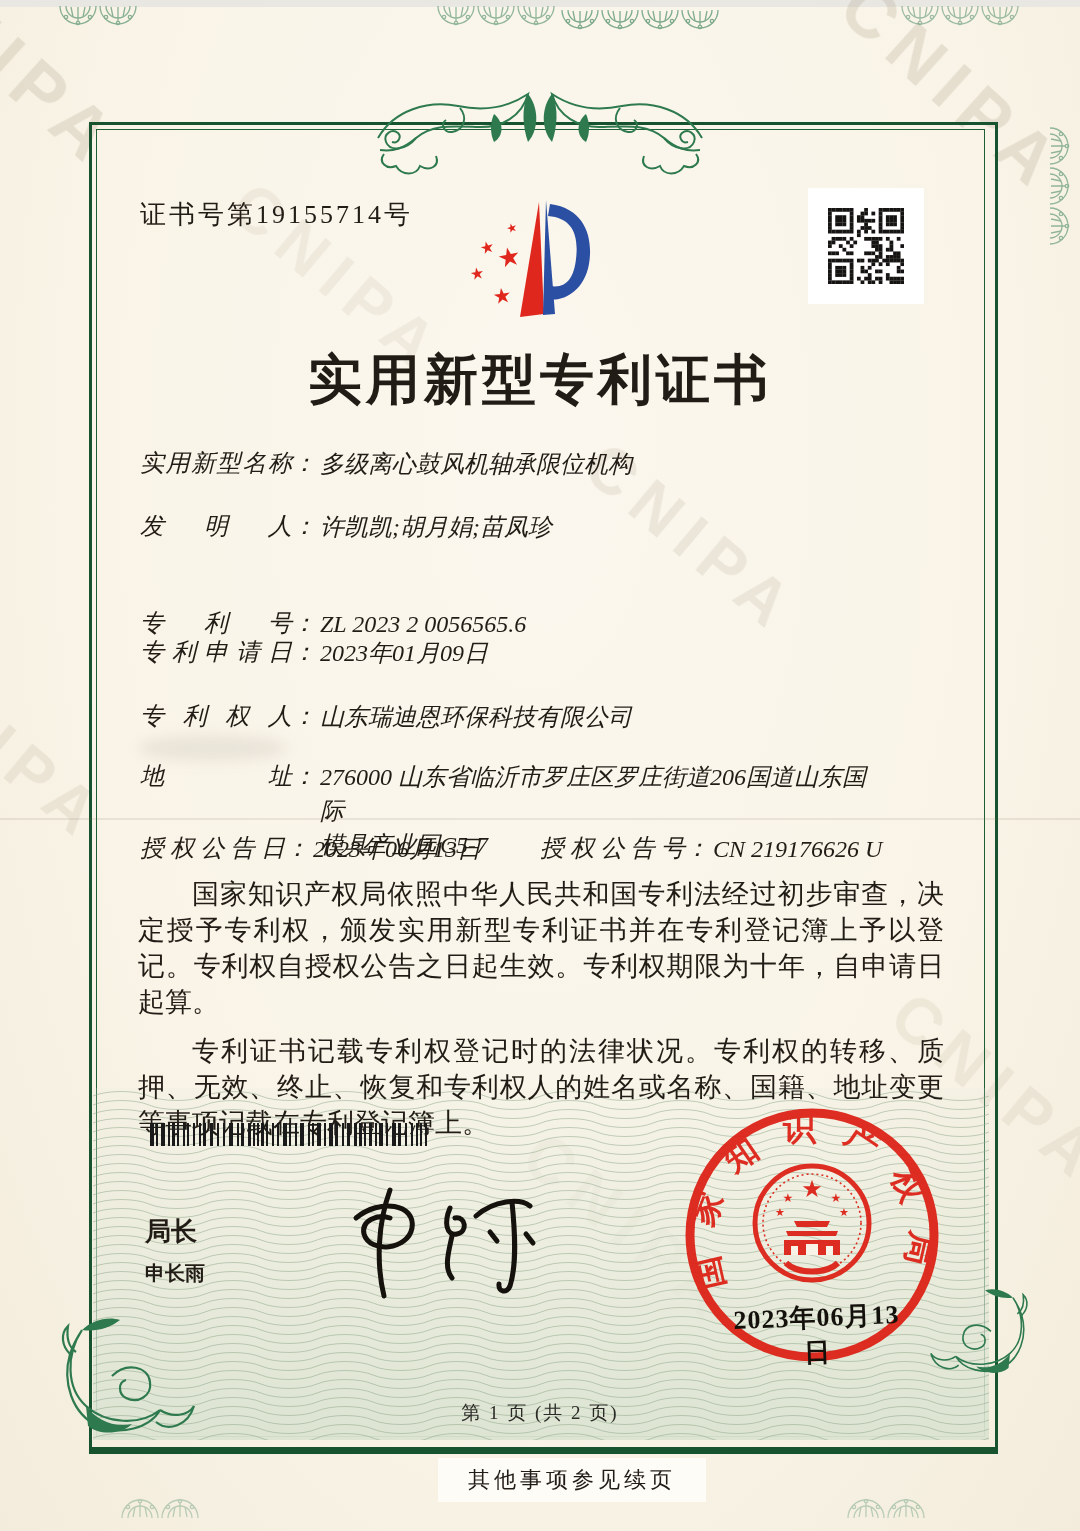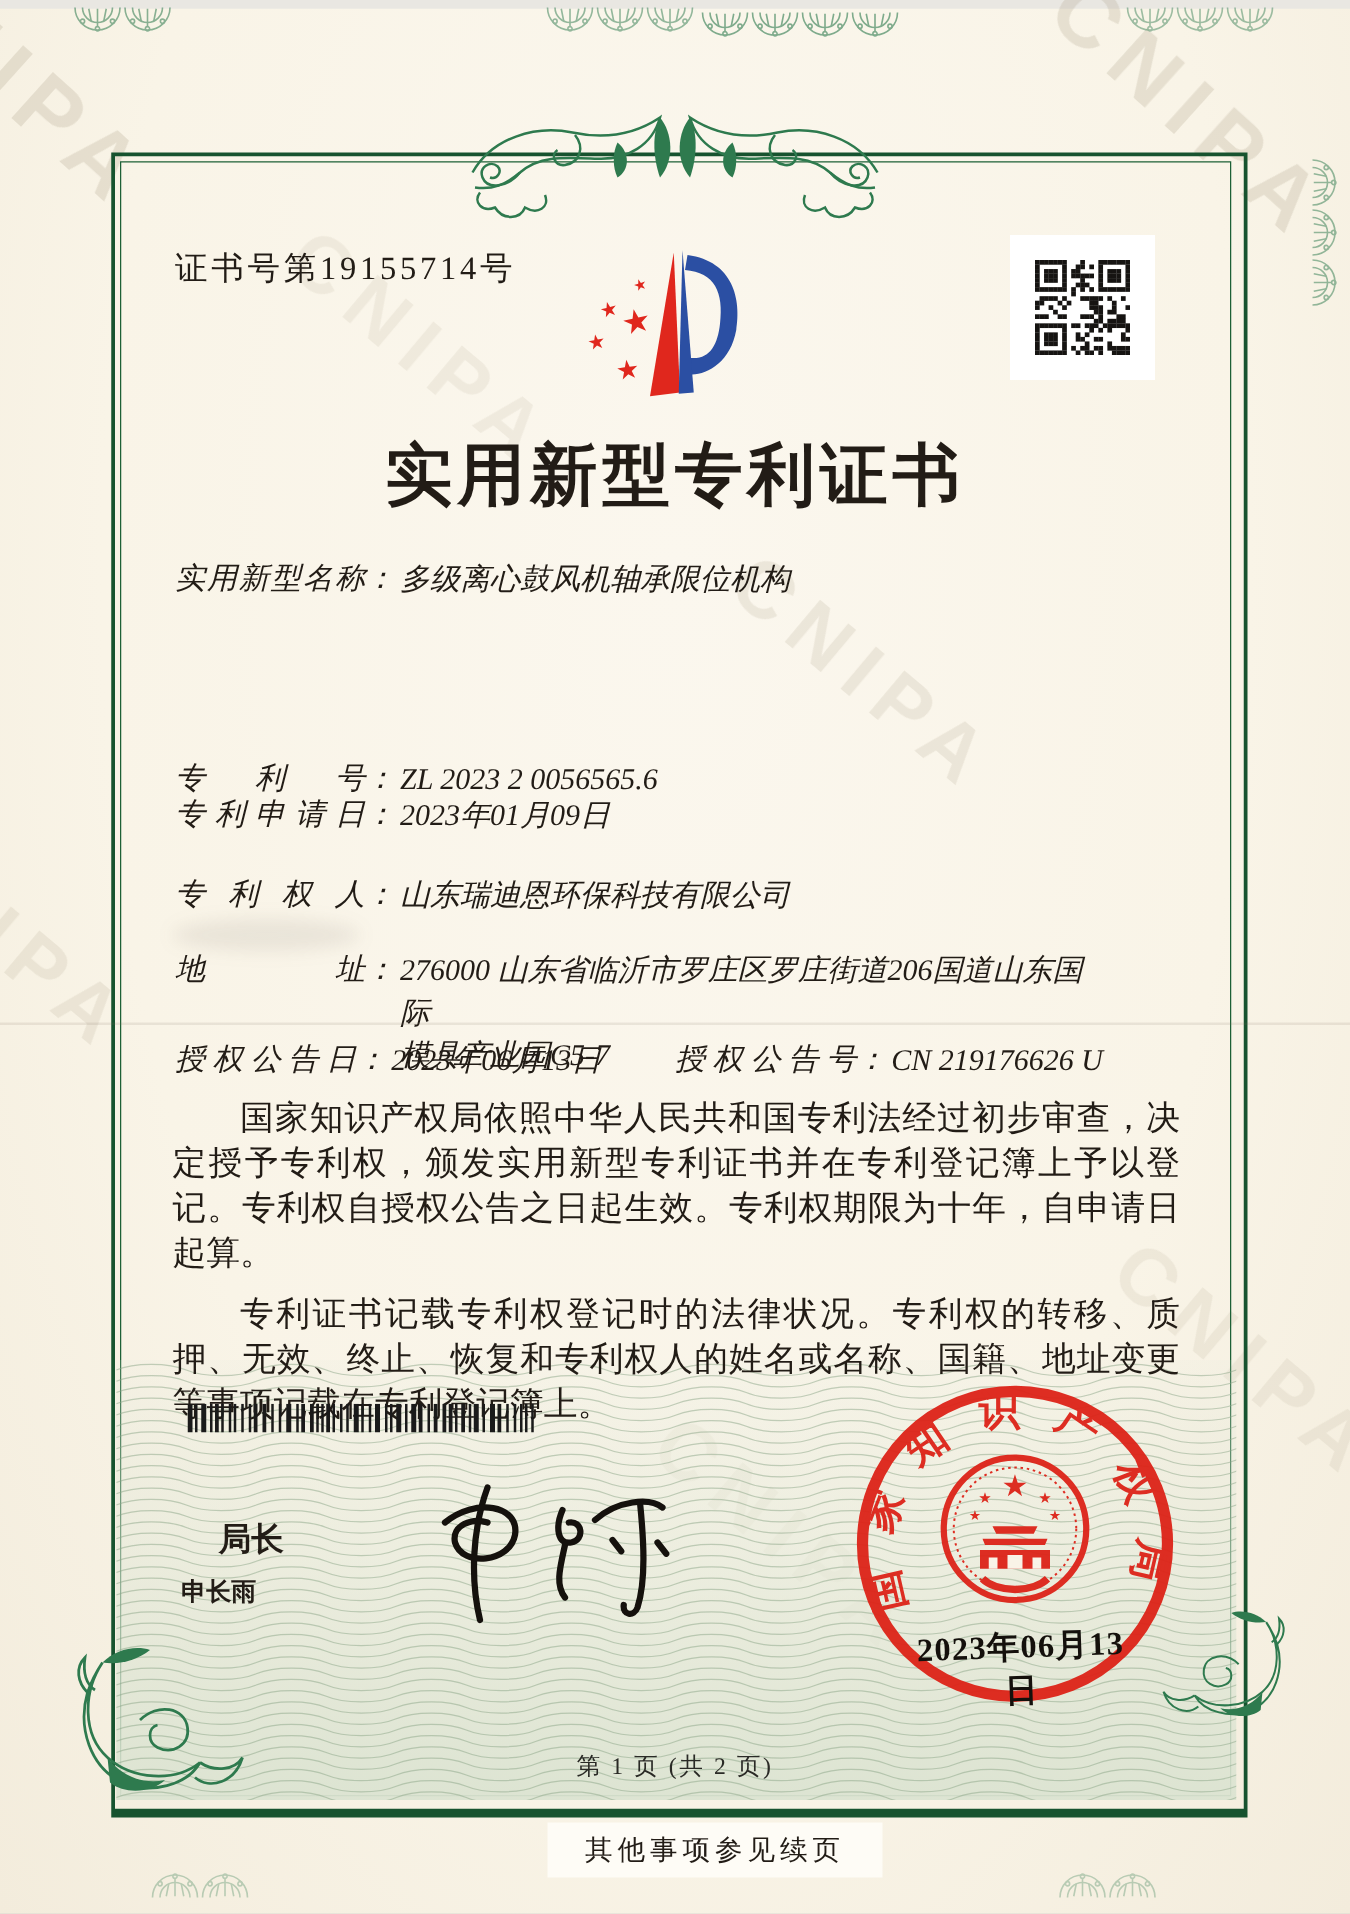--- a/index.html
+++ b/index.html
@@ -27,21 +27,21 @@
   .fvalue{display:inline-block;vertical-align:top;white-space:pre-line;line-height:34px;}
   .grant2{position:absolute;left:400px;top:0;}
   
   .paras{left:138px;top:876px;width:806px;font-size:27px;line-height:36px;text-align:justify;}
   .paras p{margin:0;text-indent:2em;}
   .paras p + p{margin-top:13px;}
   
   .band{left:93px;top:1088px;width:896px;height:352px;
     background:linear-gradient(180deg, rgba(229,234,221,0.15) 0%, rgba(226,232,216,0.55) 45%, rgba(219,227,209,0.95) 100%);}
   .barcode-box{left:150px;top:1123px;}
-  .director-title{left:145px;top:1214px;font-family:"Liberation Sans","DejaVu Sans",sans-serif;font-weight:600;font-size:26px;margin-left:30px;}
+  .director-title{left:145px;top:1214px;font-family:"Liberation Sans","DejaVu Sans",sans-serif;font-weight:600;font-size:26px;}
   .director-name{left:145px;top:1260px;font-family:"Liberation Sans","DejaVu Sans",sans-serif;font-weight:600;font-size:20px;}
   .sig{left:330px;top:1178px;}
   .seal-svg{left:680px;top:1103px;opacity:0.95;}
   .seal-date{left:722px;top:1300px;width:190px;text-align:center;font-size:26px;font-weight:700;
     letter-spacing:1px;transform:rotate(-2deg);color:#14100c;}
   .fold{left:0;top:818px;width:1080px;height:2px;background:rgba(120,110,95,0.13);}
   .smudge{left:138px;top:735px;width:150px;height:26px;background:rgba(100,90,80,0.10);filter:blur(7px);border-radius:50%;}
   .page-info{left:0;top:1400px;width:1080px;text-align:center;font-size:19px;letter-spacing:2px;color:#2a2a26;}
   .cont-box{left:0;top:1458px;width:1080px;text-align:center;margin-left:32px;}
   .cont-inner{display:inline-block;background:#fefcf6;padding:7px 30px;font-size:22px;letter-spacing:4px;}
@@ -415,20 +415,23 @@
         <rect x="68.76" y="72.38" width="3.77" height="3.77" fill="#161412"></rect>
         <rect x="72.38" y="72.38" width="3.77" height="3.77" fill="#161412"></rect>
       </svg>
   </div>
 
   <div class="abs title">实用新型专利证书</div>
 
   <div class="abs frow" style="top:447px;">
     <span class="flabel">实用新型名称</span><span class="fcolon">：</span><span class="fvalue">多级离心鼓风机轴承限位机构</span>
   </div>
+  <div class="abs frow" style="top:510px;">
+    <span class="flabel">发明人</span><span class="fcolon">：</span><span class="fvalue">许凯凯;胡月娟;苗凤珍</span>
+  </div>
   <div class="abs frow" style="top:607px;">
     <span class="flabel">专利号</span><span class="fcolon">：</span><span class="fvalue">ZL 2023 2 0056565.6</span>
   </div>
   <div class="abs frow" style="top:636px;">
     <span class="flabel">专利申请日</span><span class="fcolon">：</span><span class="fvalue">2023年01月09日</span>
   </div>
   <div class="abs frow" style="top:700px;">
     <span class="flabel">专利权人</span><span class="fcolon">：</span><span class="fvalue">山东瑞迪恩环保科技有限公司</span>
   </div>
   <div class="abs frow" style="top:760px;">

